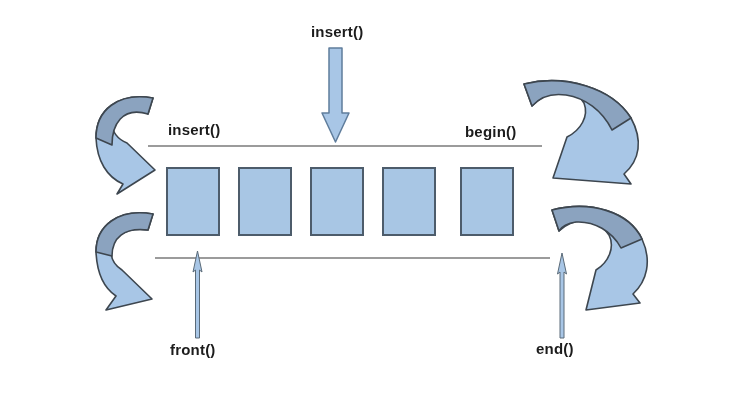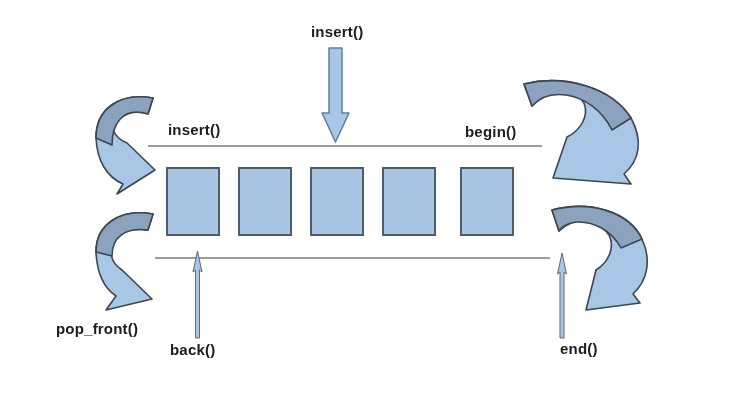--- a/index.html
+++ b/index.html
@@ -68,16 +68,15 @@
 
     <g>
       <path class="swoosh-light" d="M552 210 C591 200 629 212 642 239 C652 261 647 281 633 294 L640 303 L586 310 L596 270 C609 262 615 247 609 235 C601 221 577 214 559 231 Z"></path>
       <path class="swoosh-dark" d="M552 210 C591 200 629 212 642 239 L621 248 C612 231 594 221 576 222 C568 223 562 226 559 231 Z"></path>
     </g>
   </svg>
 
   <div class="label" style="left:311px;top:23px">insert()</div>
   <div class="label" style="left:168px;top:121px">insert()</div>
   <div class="label" style="left:465px;top:123px">begin()</div>
-  <div class="label" style="left:56px;top:320px">pop_front()</div>
-  <div class="label" style="left:170px;top:341px">back()</div>
-  <div class="label" style="left:560px;top:340px">end()</div>
+  <div class="label" style="left:170px;top:341px">front()</div>
+  <div class="label" style="left:536px;top:340px">end()</div>
 </div>
 
 </body></html>

